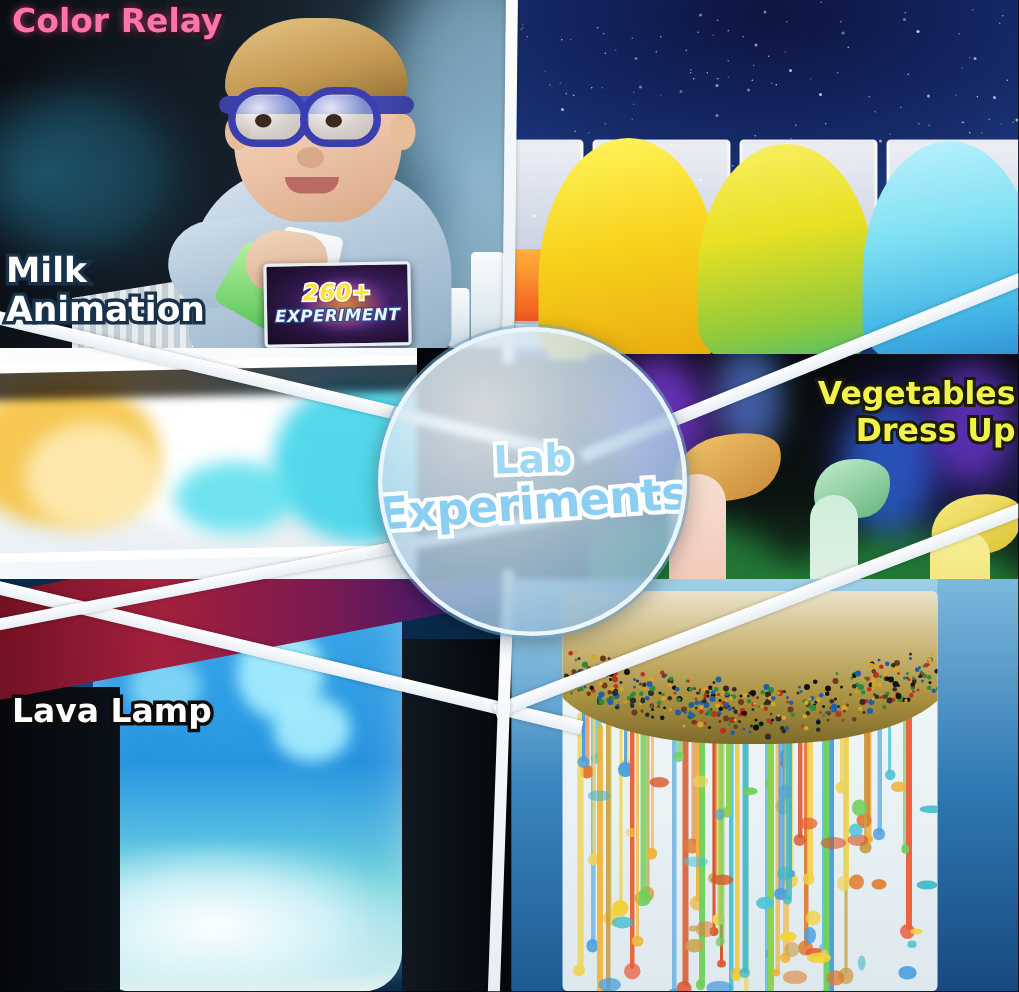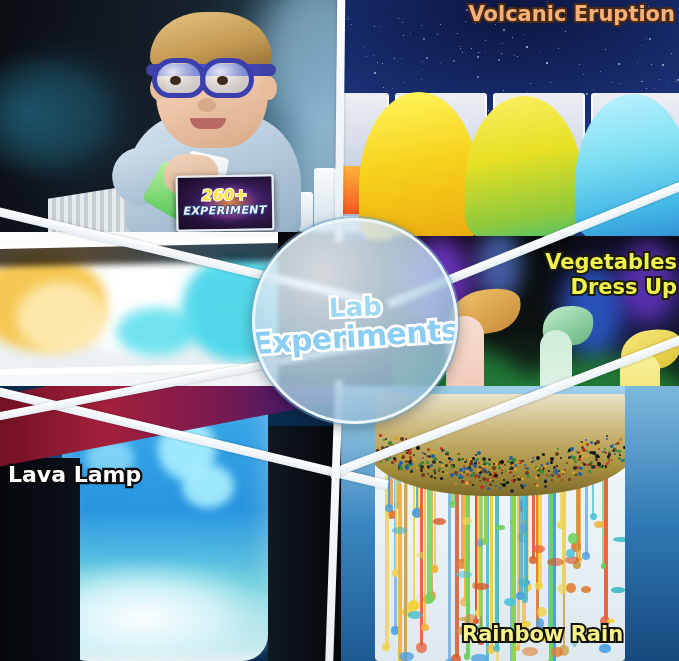--- a/index.html
+++ b/index.html
@@ -1374,19 +1374,20 @@
   <div class="sep" id="sep-lava-top"></div>
   <div class="sep" id="sep-veg-top"></div>
   <div class="sep" id="sep-rain-top"></div>
   <div class="sep" id="sep-rain-left"></div>
 
   <div id="badge">
     <div id="badge-lab">Lab</div>
     <div id="badge-exp">Experiments</div>
   </div>
 
-  <div class="label" id="lbl-volcanic">Volcanic Eruption</div>
+  <div class="label" id="lbl-color-relay">Color Relay</div>
+  <div class="label" id="lbl-milk">Milk
+Animation</div>
   <div class="label" id="lbl-veg">Vegetables
 Dress Up</div>
   <div class="label" id="lbl-lava">Lava Lamp</div>
-  <div class="label" id="lbl-rainbow">Rainbow Rain</div>
 
 </div>
 
 </body></html>

